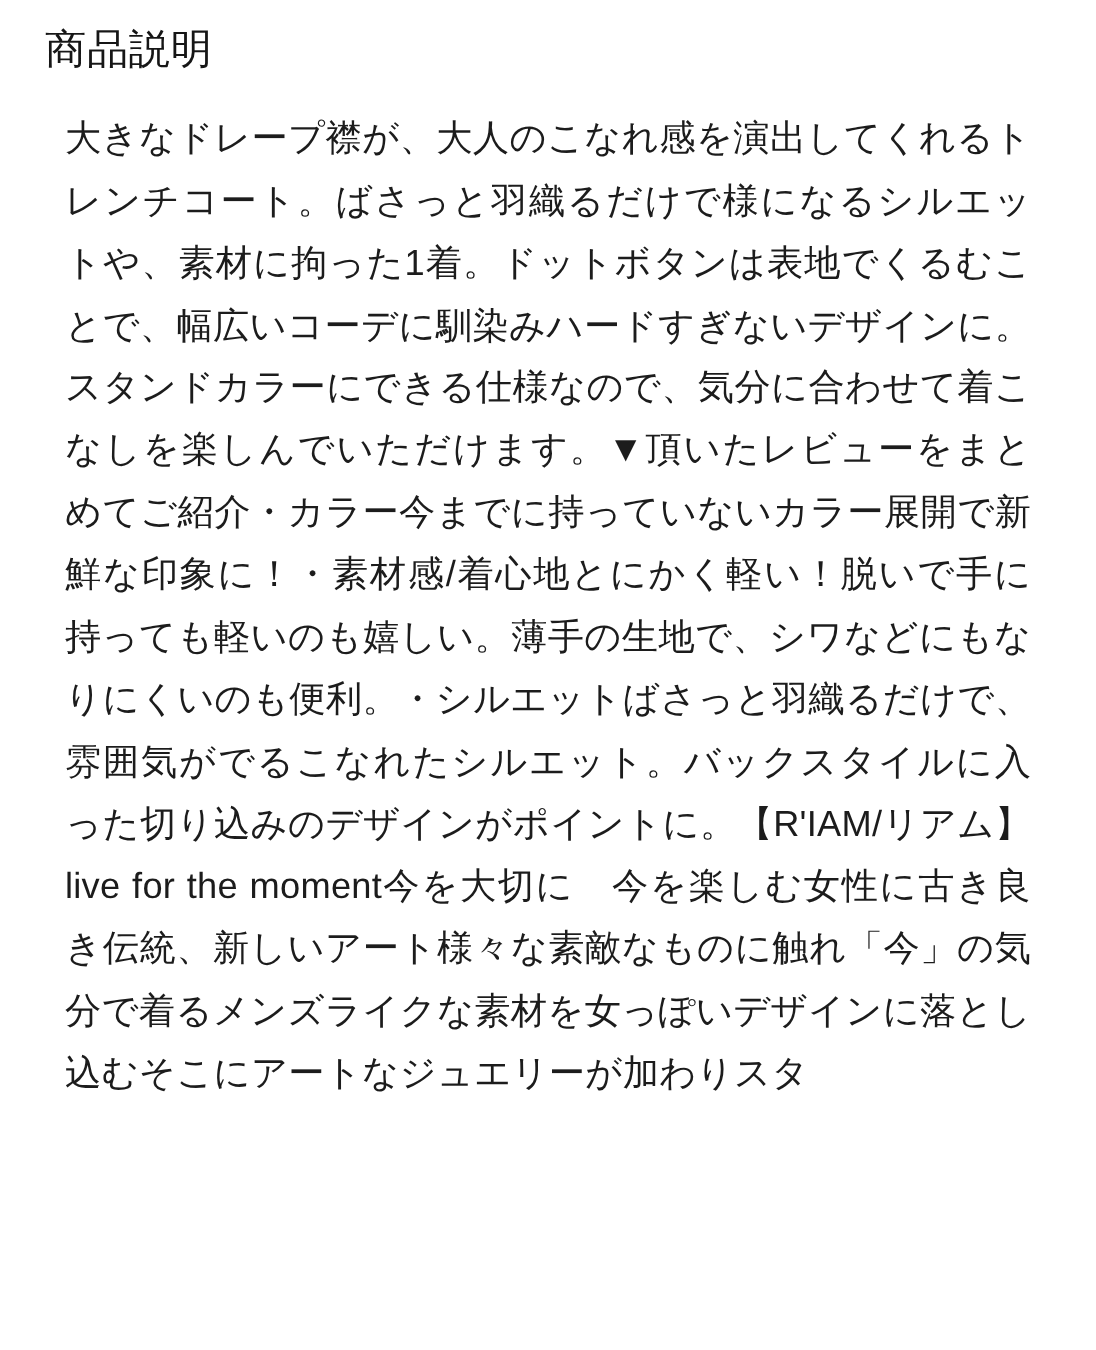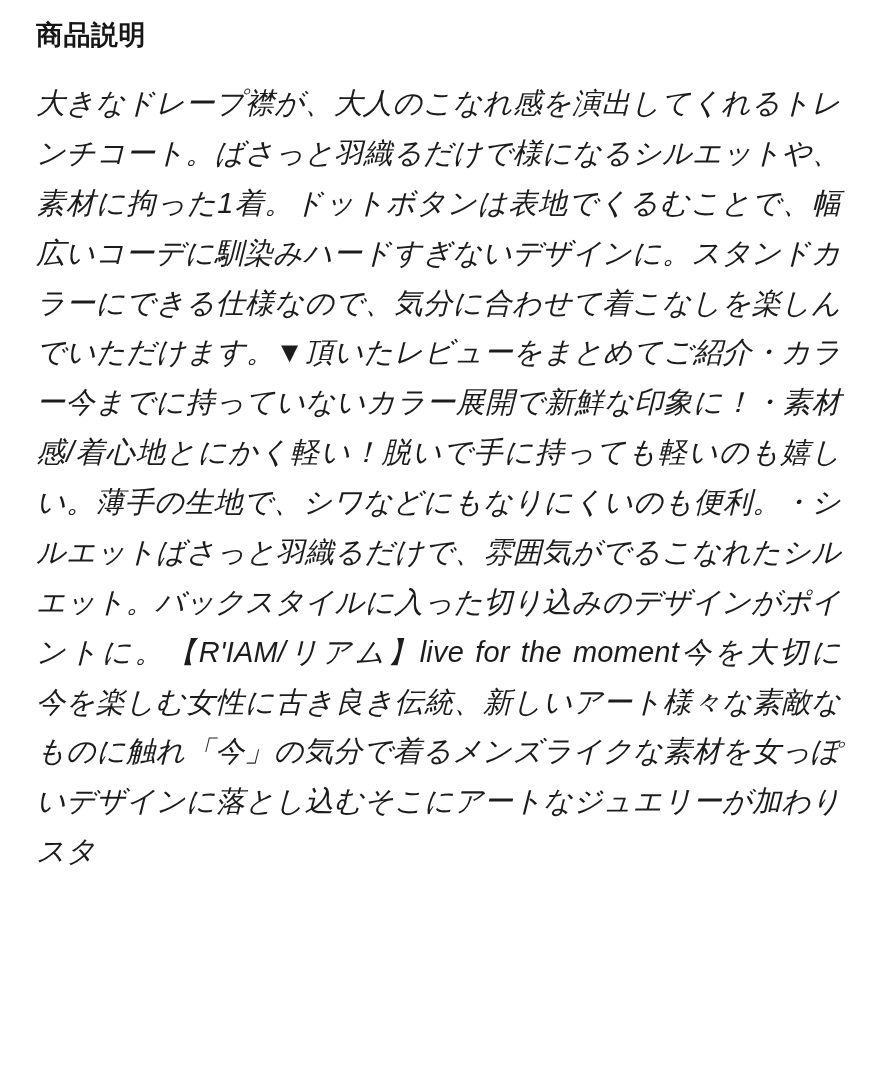--- a/index.html
+++ b/index.html
@@ -13,38 +13,37 @@
     font-family: "Liberation Sans", "DejaVu Sans", sans-serif;
     color: #1a1a1a;
     -webkit-font-smoothing: antialiased;
   }
   .page {
     width: 877px;
     box-sizing: border-box;
     padding: 18px 36px 0 36px;
   }
   .section-title {
-    font-size: 27px;
-    font-weight: bold;
+    font-size: 33px;
+    font-weight: normal;
     line-height: 1.3;
     letter-spacing: 0.5px;
     margin: 0 0 26px 0;
     color: #161616;
   }
   .description-body {
     font-size: 29px;
     line-height: 1.72;
     letter-spacing: 0.2px;
     color: #1c1c1c;
     text-align: justify;
     text-justify: inter-character;
     word-break: break-all;
-    margin: 0;
+    margin: 16px;
     padding: 0;
-    font-style: italic;
   }
 </style>
 </head>
 <body>
 
 <div class="page">
   <h2 class="section-title">商品説明</h2>
   <p class="description-body">大きなドレープ襟が、大人のこなれ感を演出してくれるトレンチコート。ばさっと羽織るだけで様になるシルエットや、素材に拘った1着。ドットボタンは表地でくるむことで、幅広いコーデに馴染みハードすぎないデザインに。スタンドカラーにできる仕様なので、気分に合わせて着こなしを楽しんでいただけます。▼頂いたレビューをまとめてご紹介・カラー今までに持っていないカラー展開で新鮮な印象に！・素材感/着心地とにかく軽い！脱いで手に持っても軽いのも嬉しい。薄手の生地で、シワなどにもなりにくいのも便利。・シルエットばさっと羽織るだけで、雰囲気がでるこなれたシルエット。バックスタイルに入った切り込みのデザインがポイントに。【R'IAM/リアム】live for the moment今を大切に　今を楽しむ女性に古き良き伝統、新しいアート様々な素敵なものに触れ「今」の気分で着るメンズライクな素材を女っぽいデザインに落とし込むそこにアートなジュエリーが加わりスタ</p>
 </div>
 

